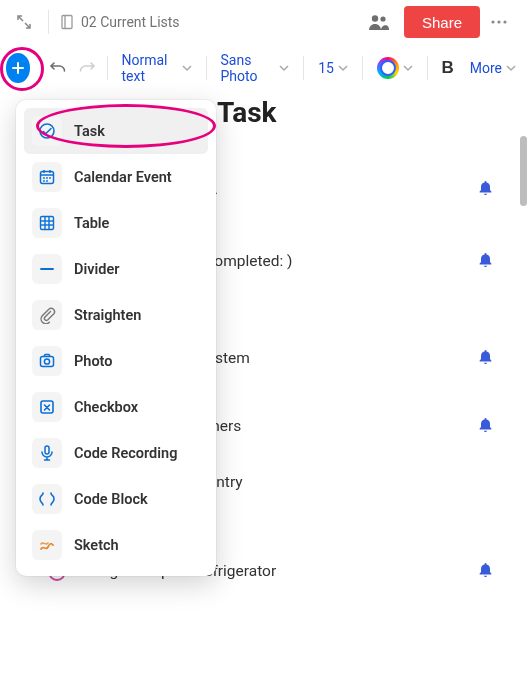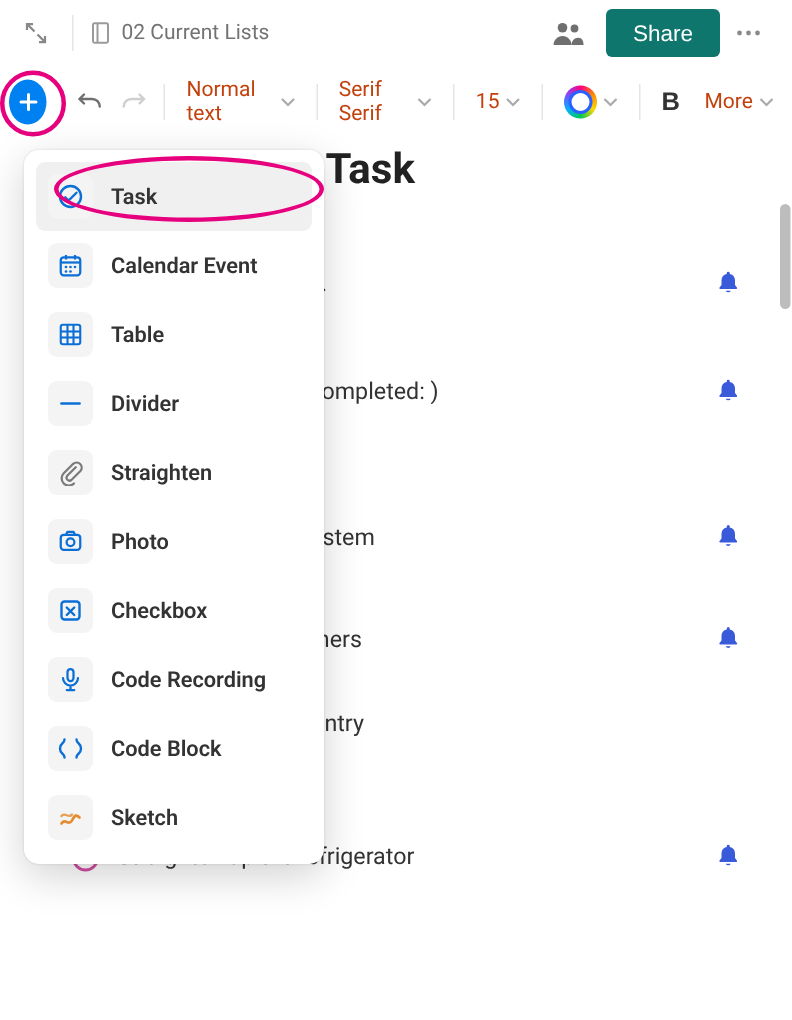--- a/index.html
+++ b/index.html
@@ -29,21 +29,21 @@
   }
   .vr { width:1px; height:24px; background:#e5e5e5; }
   .breadcrumb {
     display:flex; align-items:center; gap:6px;
     color:#737373; font-size:14px;
   }
   .breadcrumb .nb-icon { width:16px;height:16px;color:#9a9a9a; }
   .topbar-spacer { flex:1; }
   .people-icon { color:#00a82d; }
   .share-btn {
-    background:#0f766e; color:#fff; border:none;
+    background:#ef4444; color:#fff; border:none;
     border-radius:4px; height:32px; padding:0 18px;
     font-size:15px; font-weight:500; cursor:pointer;
   }
   .more-dots {
     width:28px;height:28px;border:none;background:transparent;
     color:#8a8a8a;font-size:20px;cursor:pointer;
   }
 
   
   .toolbar {
@@ -70,21 +70,21 @@
   .icon-btn {
     width:30px;height:30px;border:none;background:transparent;
     display:flex;align-items:center;justify-content:center;
     color:#6f6f6f;cursor:pointer;border-radius:4px;
   }
   .icon-btn.disabled { color:#cfcfcf; cursor:default; }
   .vline { width:1px;height:24px;background:#e5e5e5;margin:0 4px; }
   .dd {
     display:flex;align-items:center;gap:4px;
     padding:4px 6px;cursor:pointer;border-radius:4px;
-    color:#c2410c;
+    color:#1d4ed8;
   }
   .dd .chev { color:#aaa; }
   .color-ring {
     width:22px;height:22px;border-radius:50%;
     background: conic-gradient(#ff0080,#ff8c00,#ffd700,#00c853,#00b0ff,#7c4dff,#ff0080);
     display:flex;align-items:center;justify-content:center;
   }
   .color-ring::after{
     content:"";width:12px;height:12px;border-radius:50%;
     background:#fff;border:2px solid #2962ff;
@@ -221,21 +221,21 @@
   <div class="dd">
     <span>Normal text</span>
     <span class="chev">
         <svg viewBox="0 0 10 10">
           <path fill="none" stroke="currentColor" stroke-width="1.5" d="M1 3l4 4 4-4"></path>
         </svg>
       </span>
   </div>
   <div class="vline"></div>
   <div class="dd">
-    <span>Serif Serif</span>
+    <span>Sans Photo</span>
     <span class="chev">
         <svg viewBox="0 0 10 10">
           <path fill="none" stroke="currentColor" stroke-width="1.5" d="M1 3l4 4 4-4"></path>
         </svg>
       </span>
   </div>
   <div class="vline"></div>
   <div class="dd">
     <span>15</span>
     <span class="chev">

